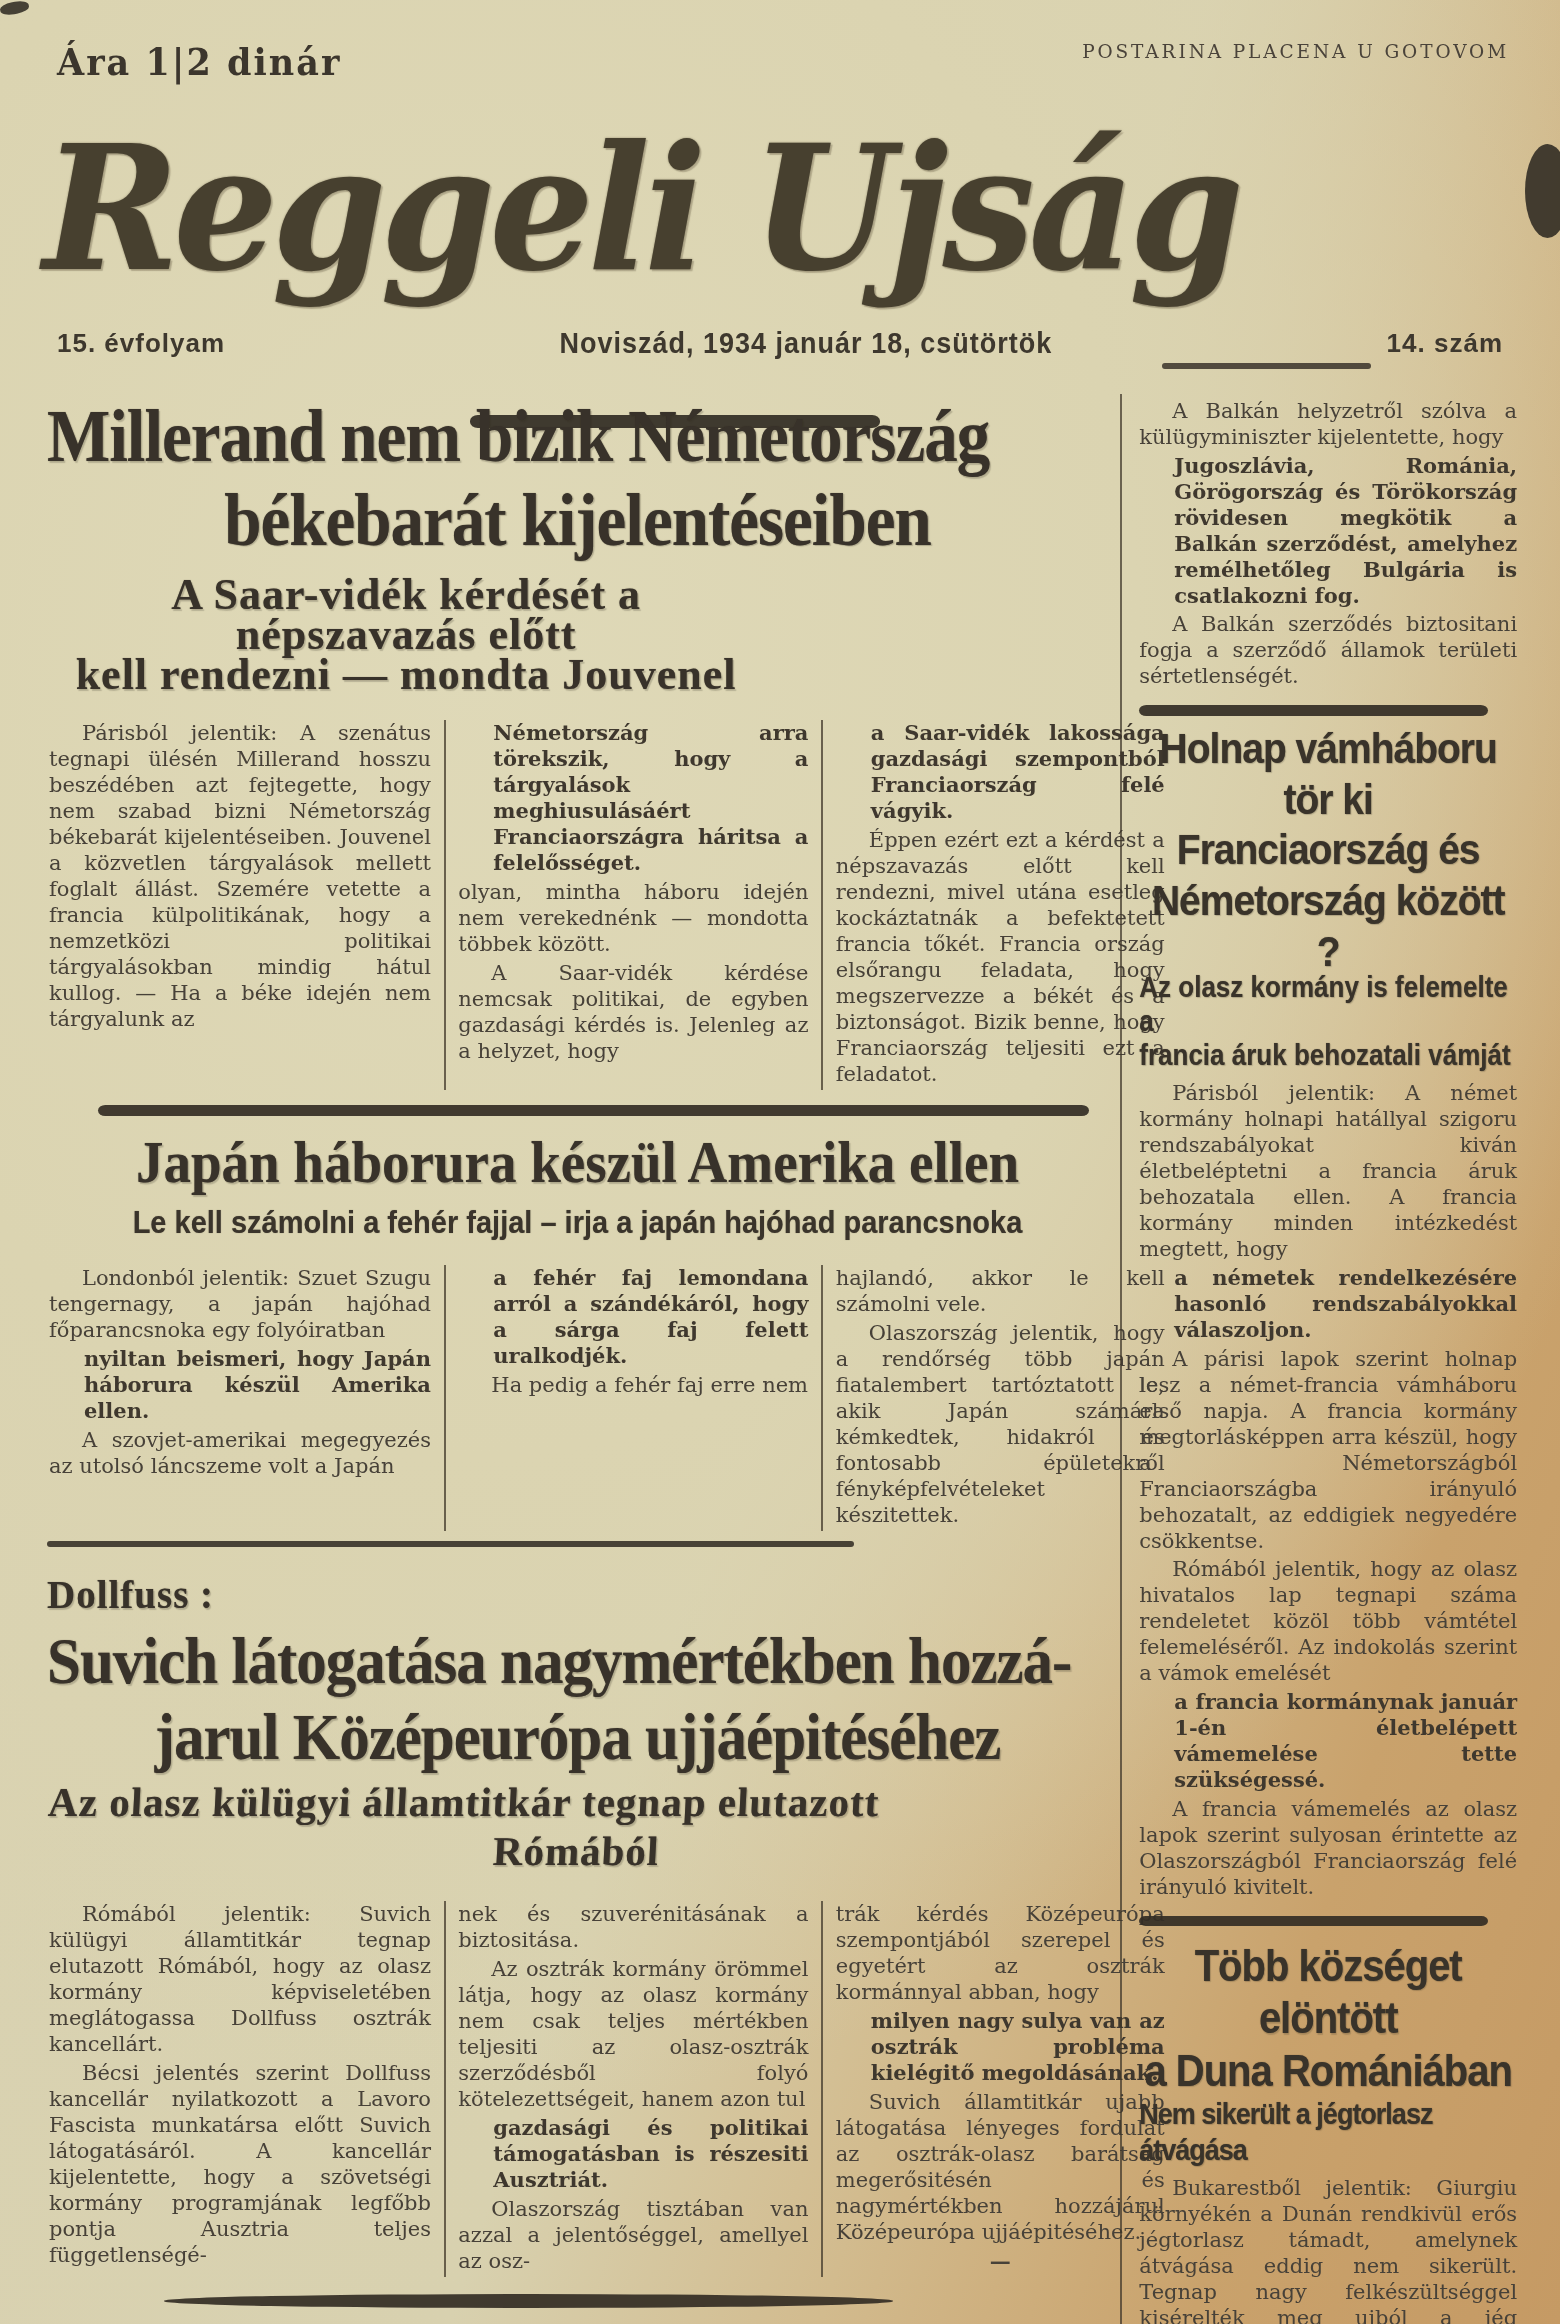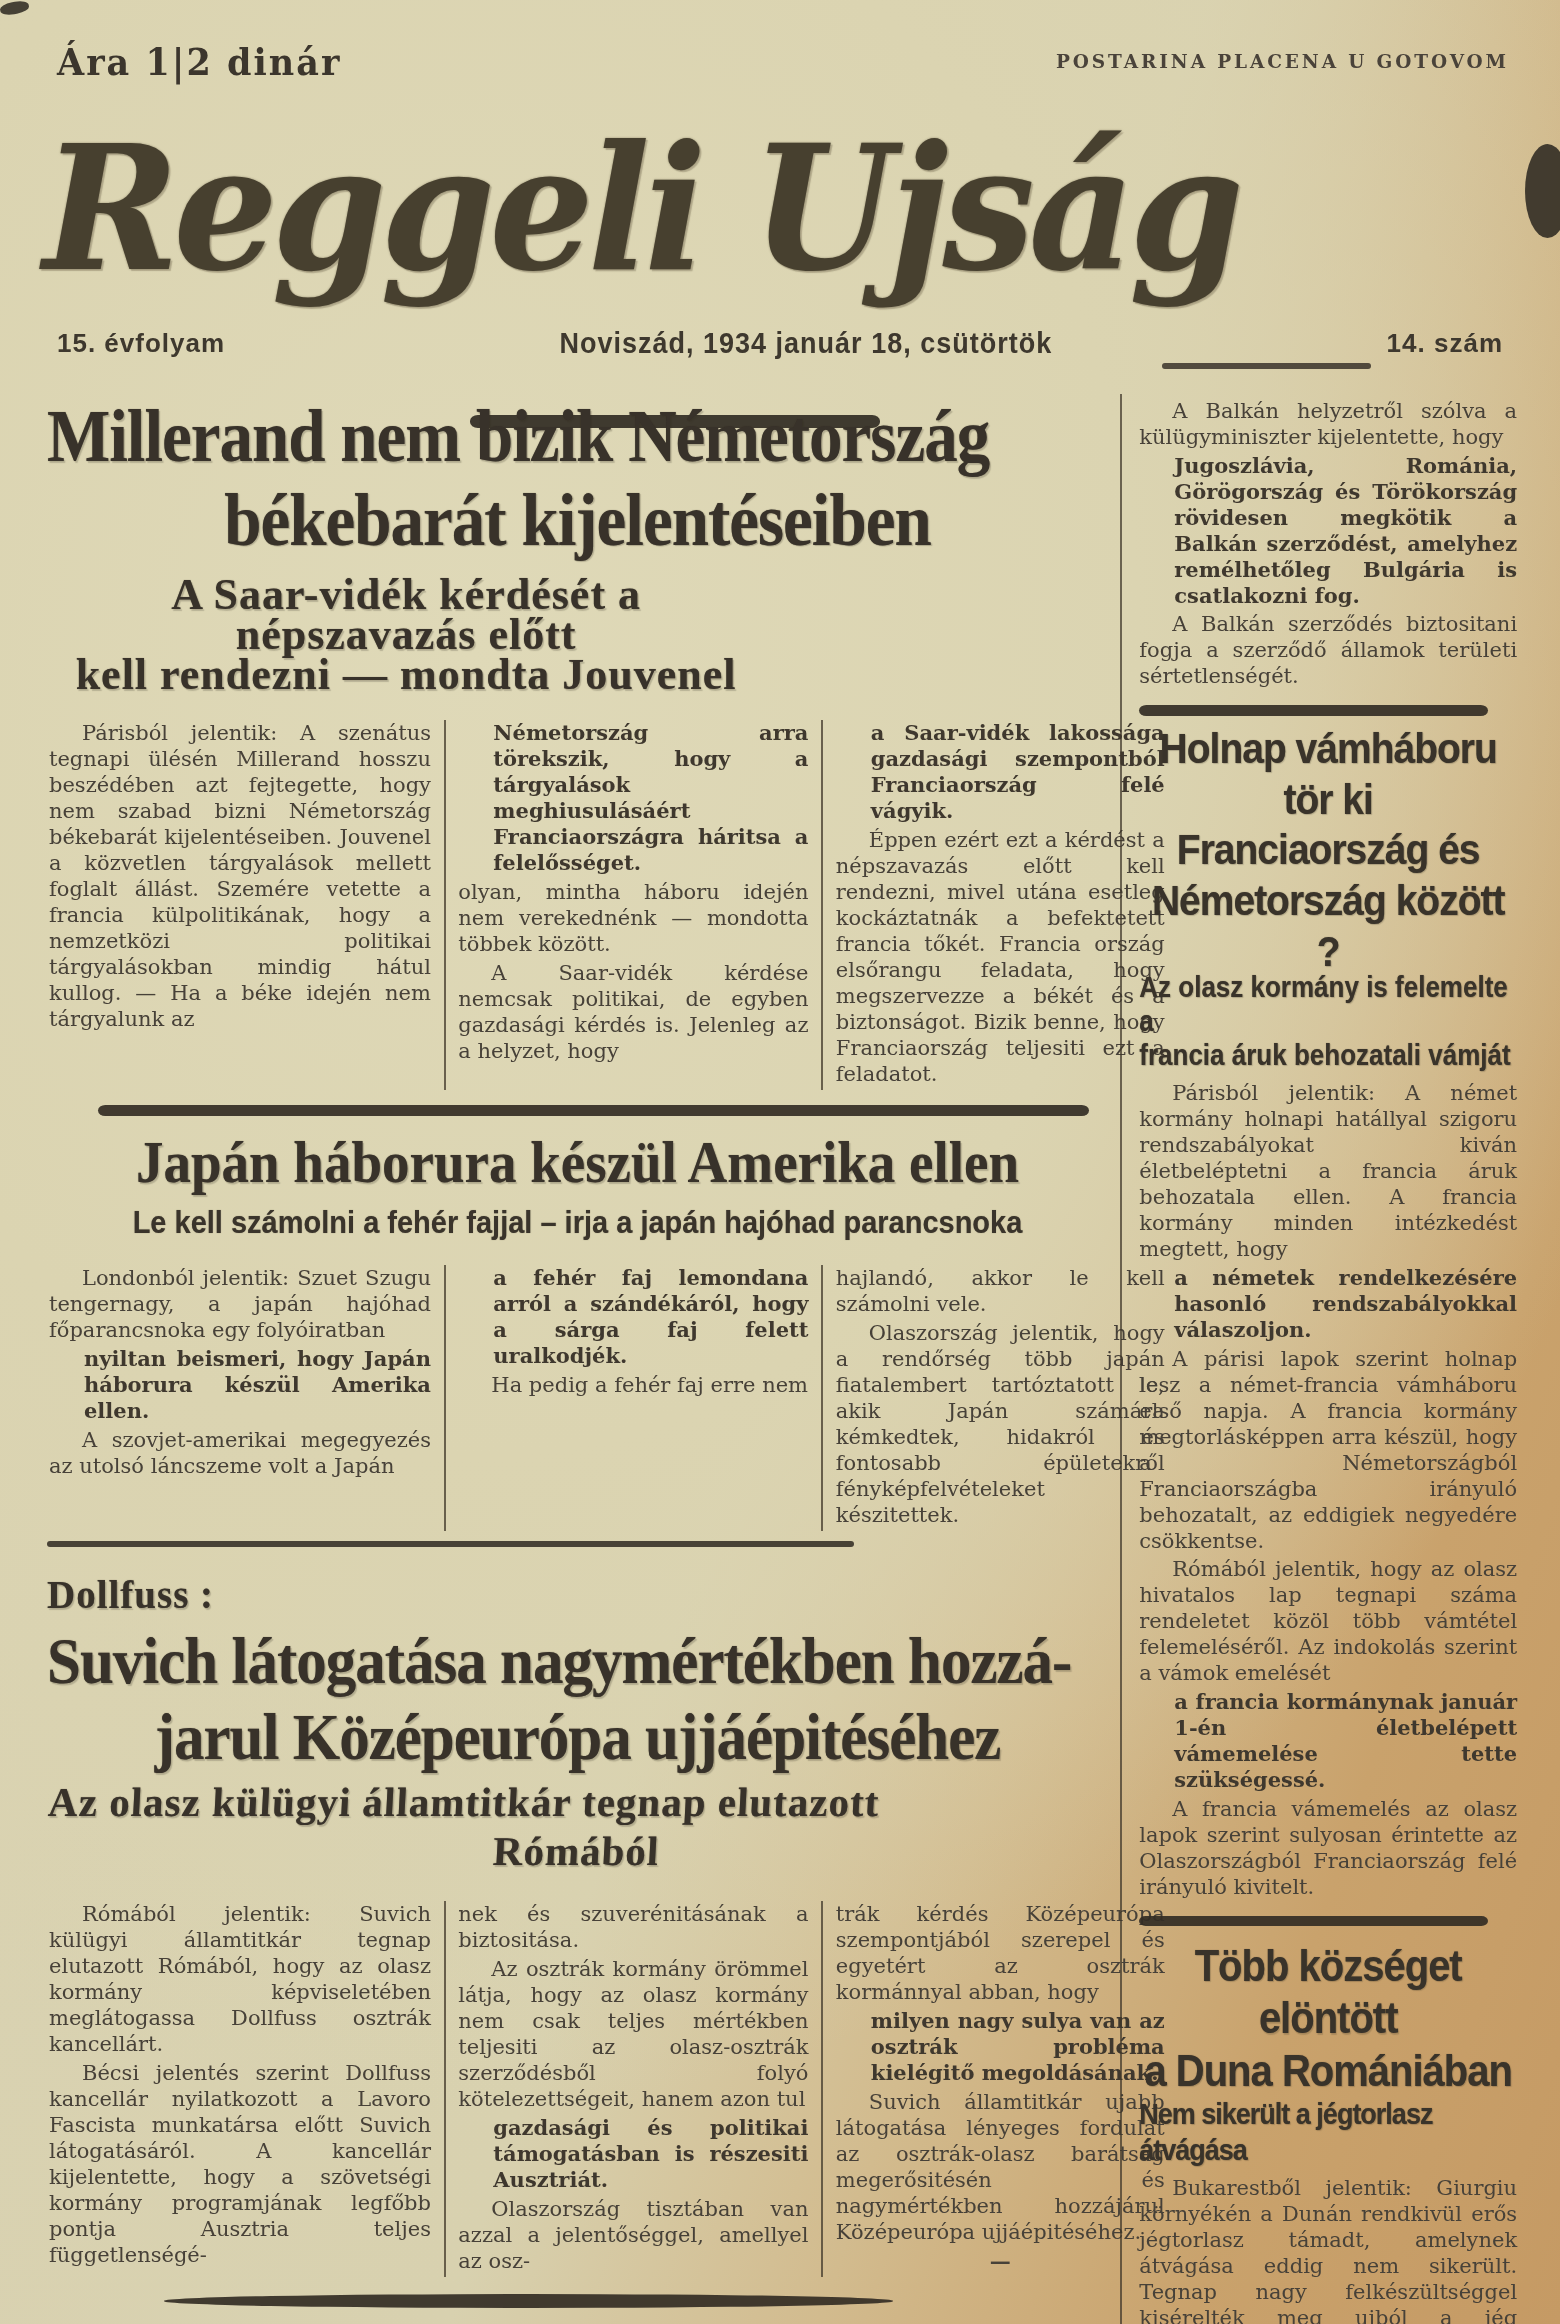--- a/index.html
+++ b/index.html
@@ -13,23 +13,23 @@
       radial-gradient(ellipse 1219px 1463px at 30% 28%, rgba(223,217,184,1) 0%, rgba(219,212,177,1) 55%, rgba(214,203,160,0) 100%),
       linear-gradient(108deg, #dad3b3 0%, #d8d1af 52%, #d2bb8e 68%, #c9a26c 84%, #c59a64 100%);
     font-family:"DejaVu Serif","Liberation Serif",serif;
   }
   
   .corner-mark{position:absolute;top:2px;left:0;width:29px;height:11.7px;background:#2b2720;border-radius:45%;transform:rotate(-10deg);opacity:.85;}
   .edge-blob{position:absolute;top:144px;right:-9.8px;width:45px;height:94px;background:#2e2921;border-radius:50%;opacity:.88;}
   .bar-under-date{position:absolute;top:415px;left:470px;width:410px;height:12.7px;background:#2e2920;border-radius:7.8px/5.9px;opacity:.9;}
   .bar-top-right{position:absolute;top:363px;left:1162px;width:209px;height:5.9px;background:#3a332a;border-radius:2.9px;opacity:.85;}
 
-  .topbar{display:flex;justify-content:space-between;align-items:center;padding:41px 51px 0 57px;}
+  .topbar{display:flex;justify-content:space-between;align-items:flex-start;padding:41px 51px 0 57px;}
   .price{font-size:35px;font-weight:700;letter-spacing:2px;color:#3c362d;transform:scaleY(1.05);}
-  .postage{font-size:18.5px;font-weight:700;letter-spacing:2.9px;color:#4a433a;}
+  .postage{font-size:18.5px;font-weight:400;letter-spacing:2.9px;color:#4a433a;}
 
   .masthead{
     padding:9.8px 0 0 43px;
     font-family:"DejaVu Serif","Liberation Serif",serif;
     font-style:italic;font-weight:700;
     font-size:164px;line-height:234px;
     letter-spacing:-5.9px;white-space:nowrap;
     color:#47402f;
     transform:scaleY(1.05);
     text-shadow:0 0 2px rgba(70,60,40,.55), 2px 2px 1px rgba(70,60,40,.25);

